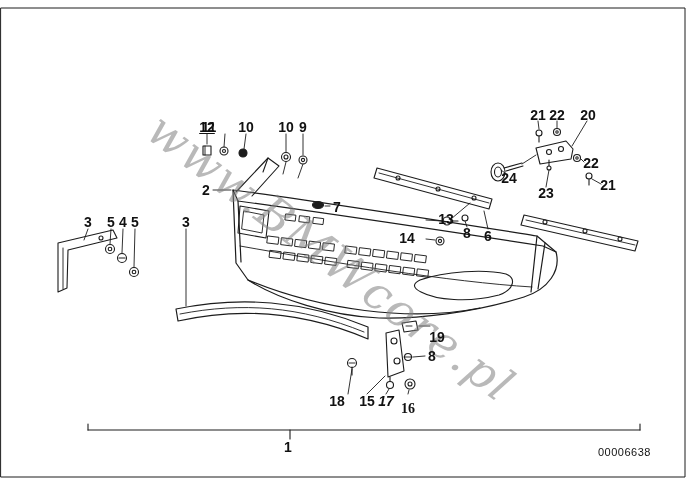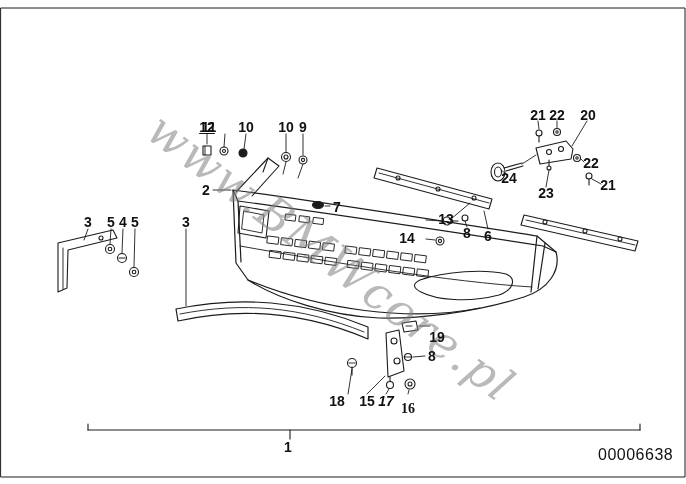--- a/index.html
+++ b/index.html
@@ -14,21 +14,21 @@
     font-family:"DejaVu Serif",serif;font-style:italic;font-size:46px;
     color:rgba(128,128,128,.55);letter-spacing:2px;white-space:nowrap;
     pointer-events:none;
   }
   .callout{
     position:absolute;transform:translate(-50%,-50%);
     font-weight:bold;font-size:14px;color:#111;line-height:1;
   }
   .code{
     position:absolute;left:598px;top:446px;
-    font-size:16px;color:#111;letter-spacing:.5px;
+    font-size:11px;color:#111;letter-spacing:.5px;
   }
 </style>
 </head>
 <body>
 
 <div class="stage">
 
   <svg width="686" height="484" viewBox="0 0 686 484">
     <g stroke="#1c1c1c" fill="none" stroke-width="1.1" stroke-linejoin="round" stroke-linecap="round">
 

